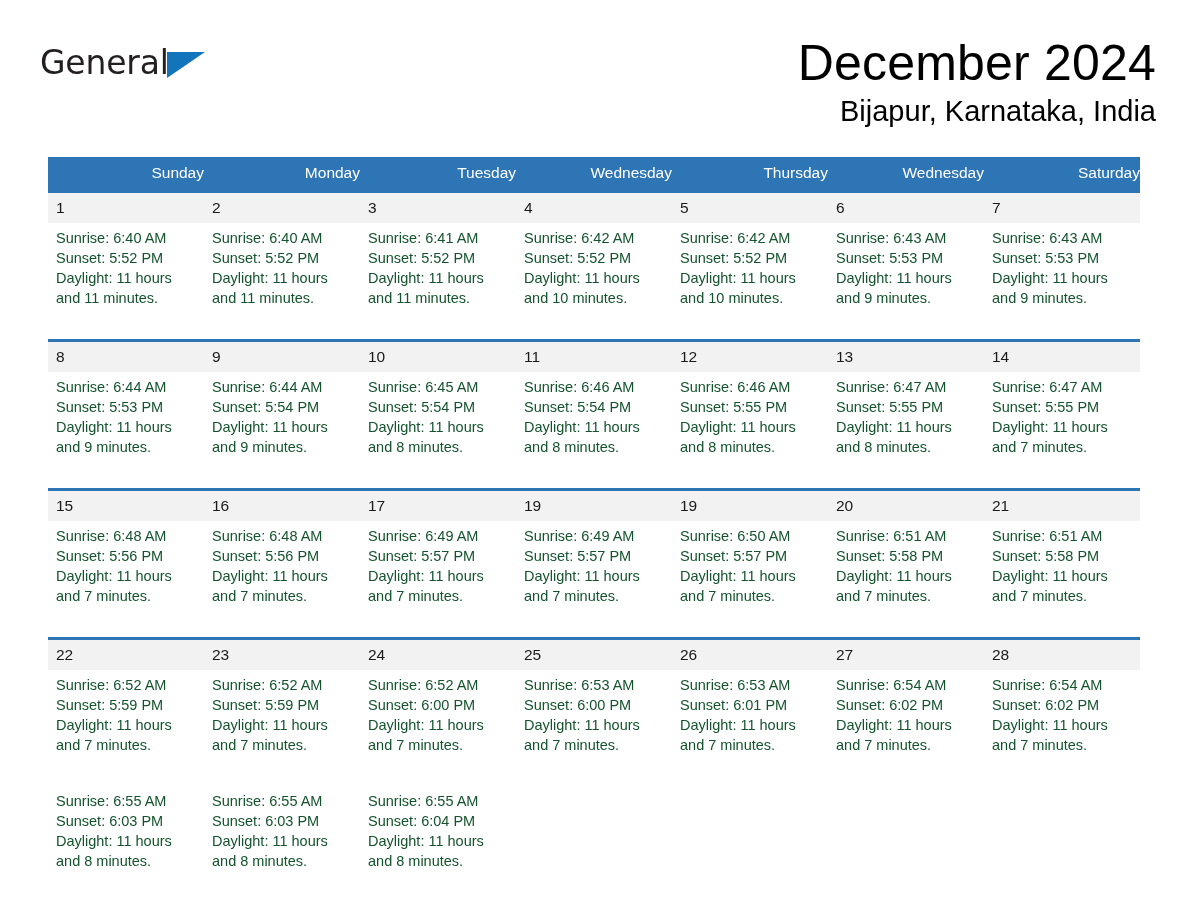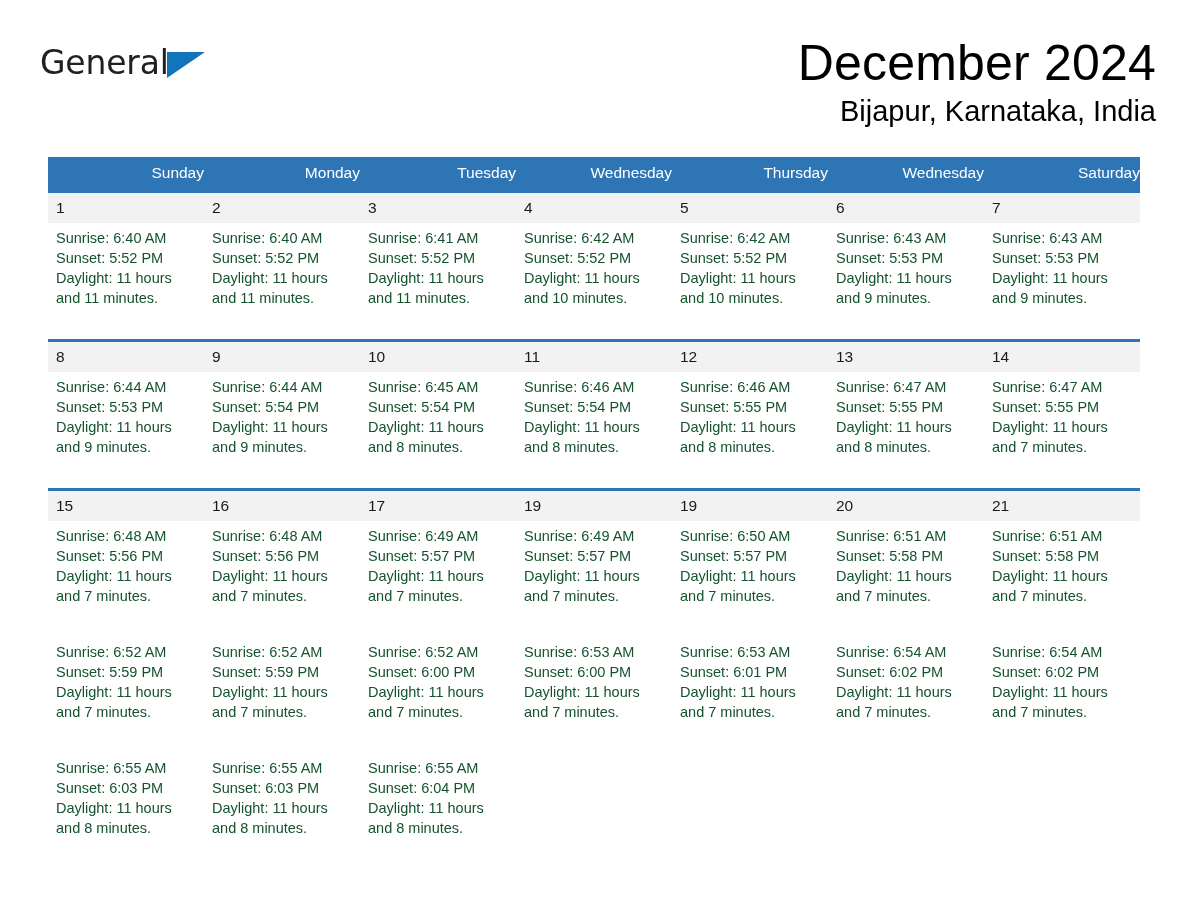--- a/index.html
+++ b/index.html
@@ -335,20 +335,29 @@
             <td>
               <span class="info-line">Sunrise: 6:51 AM</span>
               <span class="info-line">Sunset: 5:58 PM</span>
               <span class="info-line">Daylight: 11 hours</span>
               <span class="info-line">and 7 minutes.</span>
             </td>
           </tr>
           <tr class="weekrow-spacer">
             <td colspan="7"></td>
           </tr>
+          <tr class="daynum-row">
+            <td>22</td>
+            <td>23</td>
+            <td>24</td>
+            <td>25</td>
+            <td>26</td>
+            <td>27</td>
+            <td>28</td>
+          </tr>
           <tr class="info-row">
             <td>
               <span class="info-line">Sunrise: 6:52 AM</span>
               <span class="info-line">Sunset: 5:59 PM</span>
               <span class="info-line">Daylight: 11 hours</span>
               <span class="info-line">and 7 minutes.</span>
             </td>
             <td>
               <span class="info-line">Sunrise: 6:52 AM</span>
               <span class="info-line">Sunset: 5:59 PM</span>

